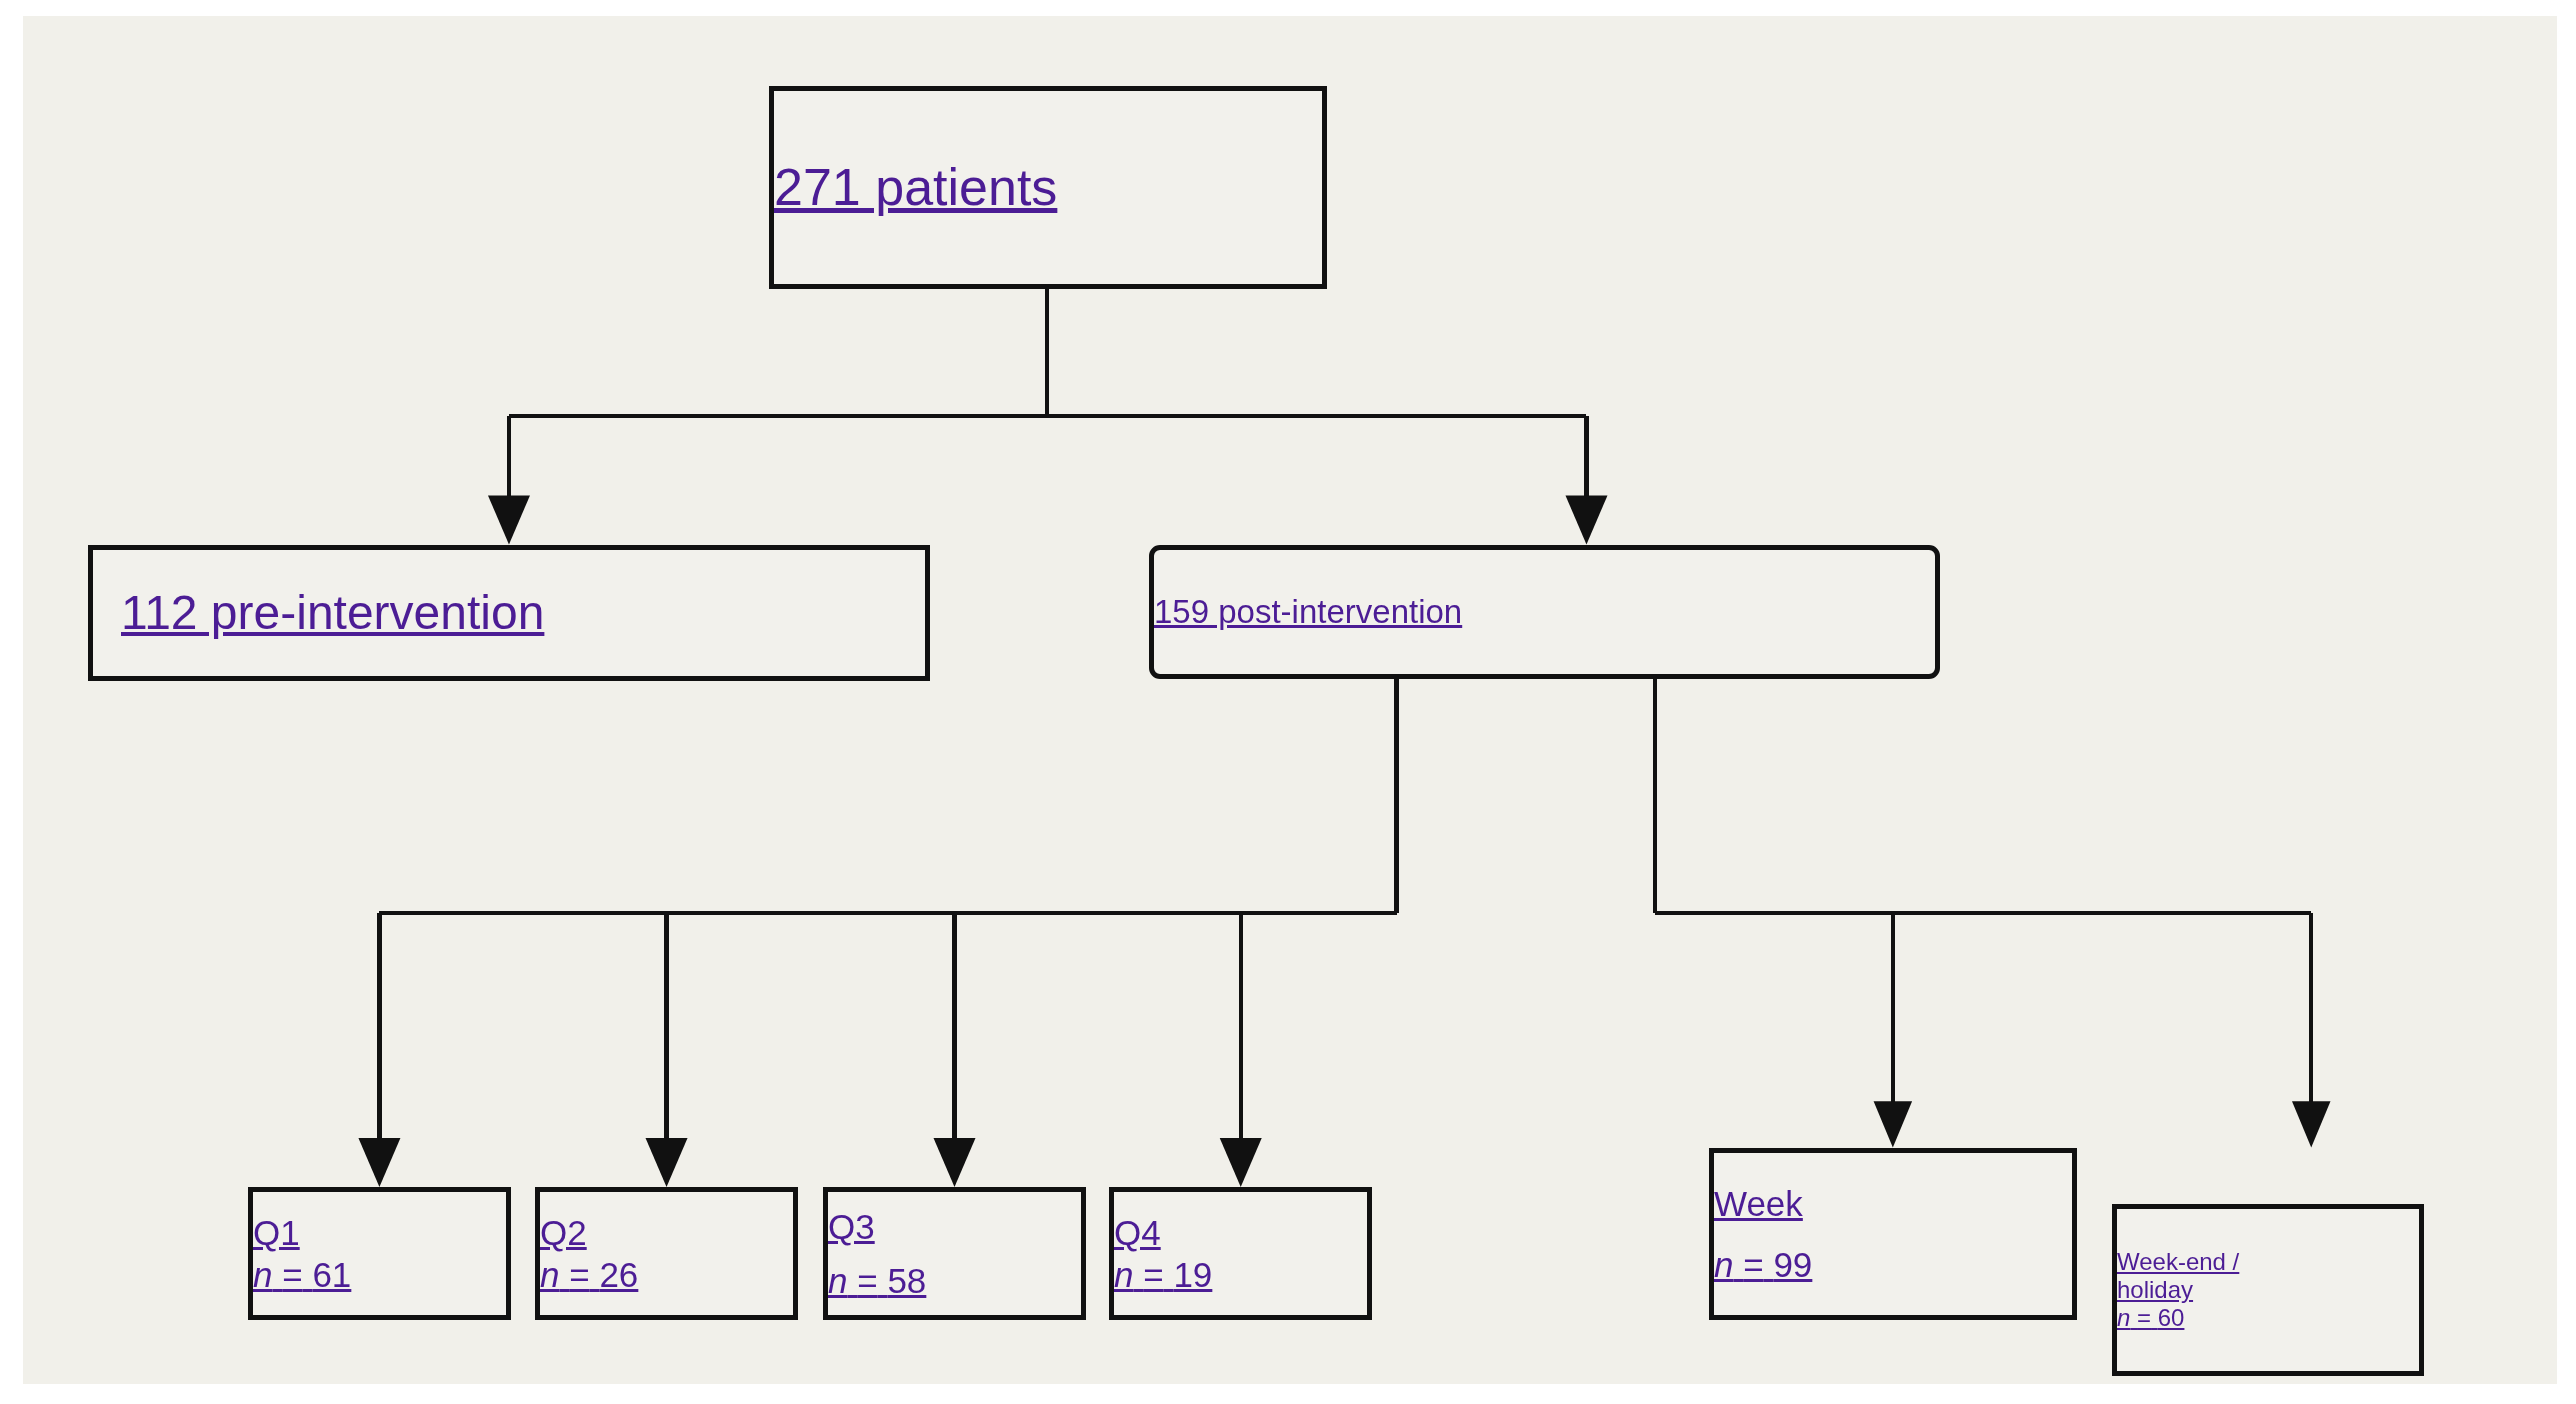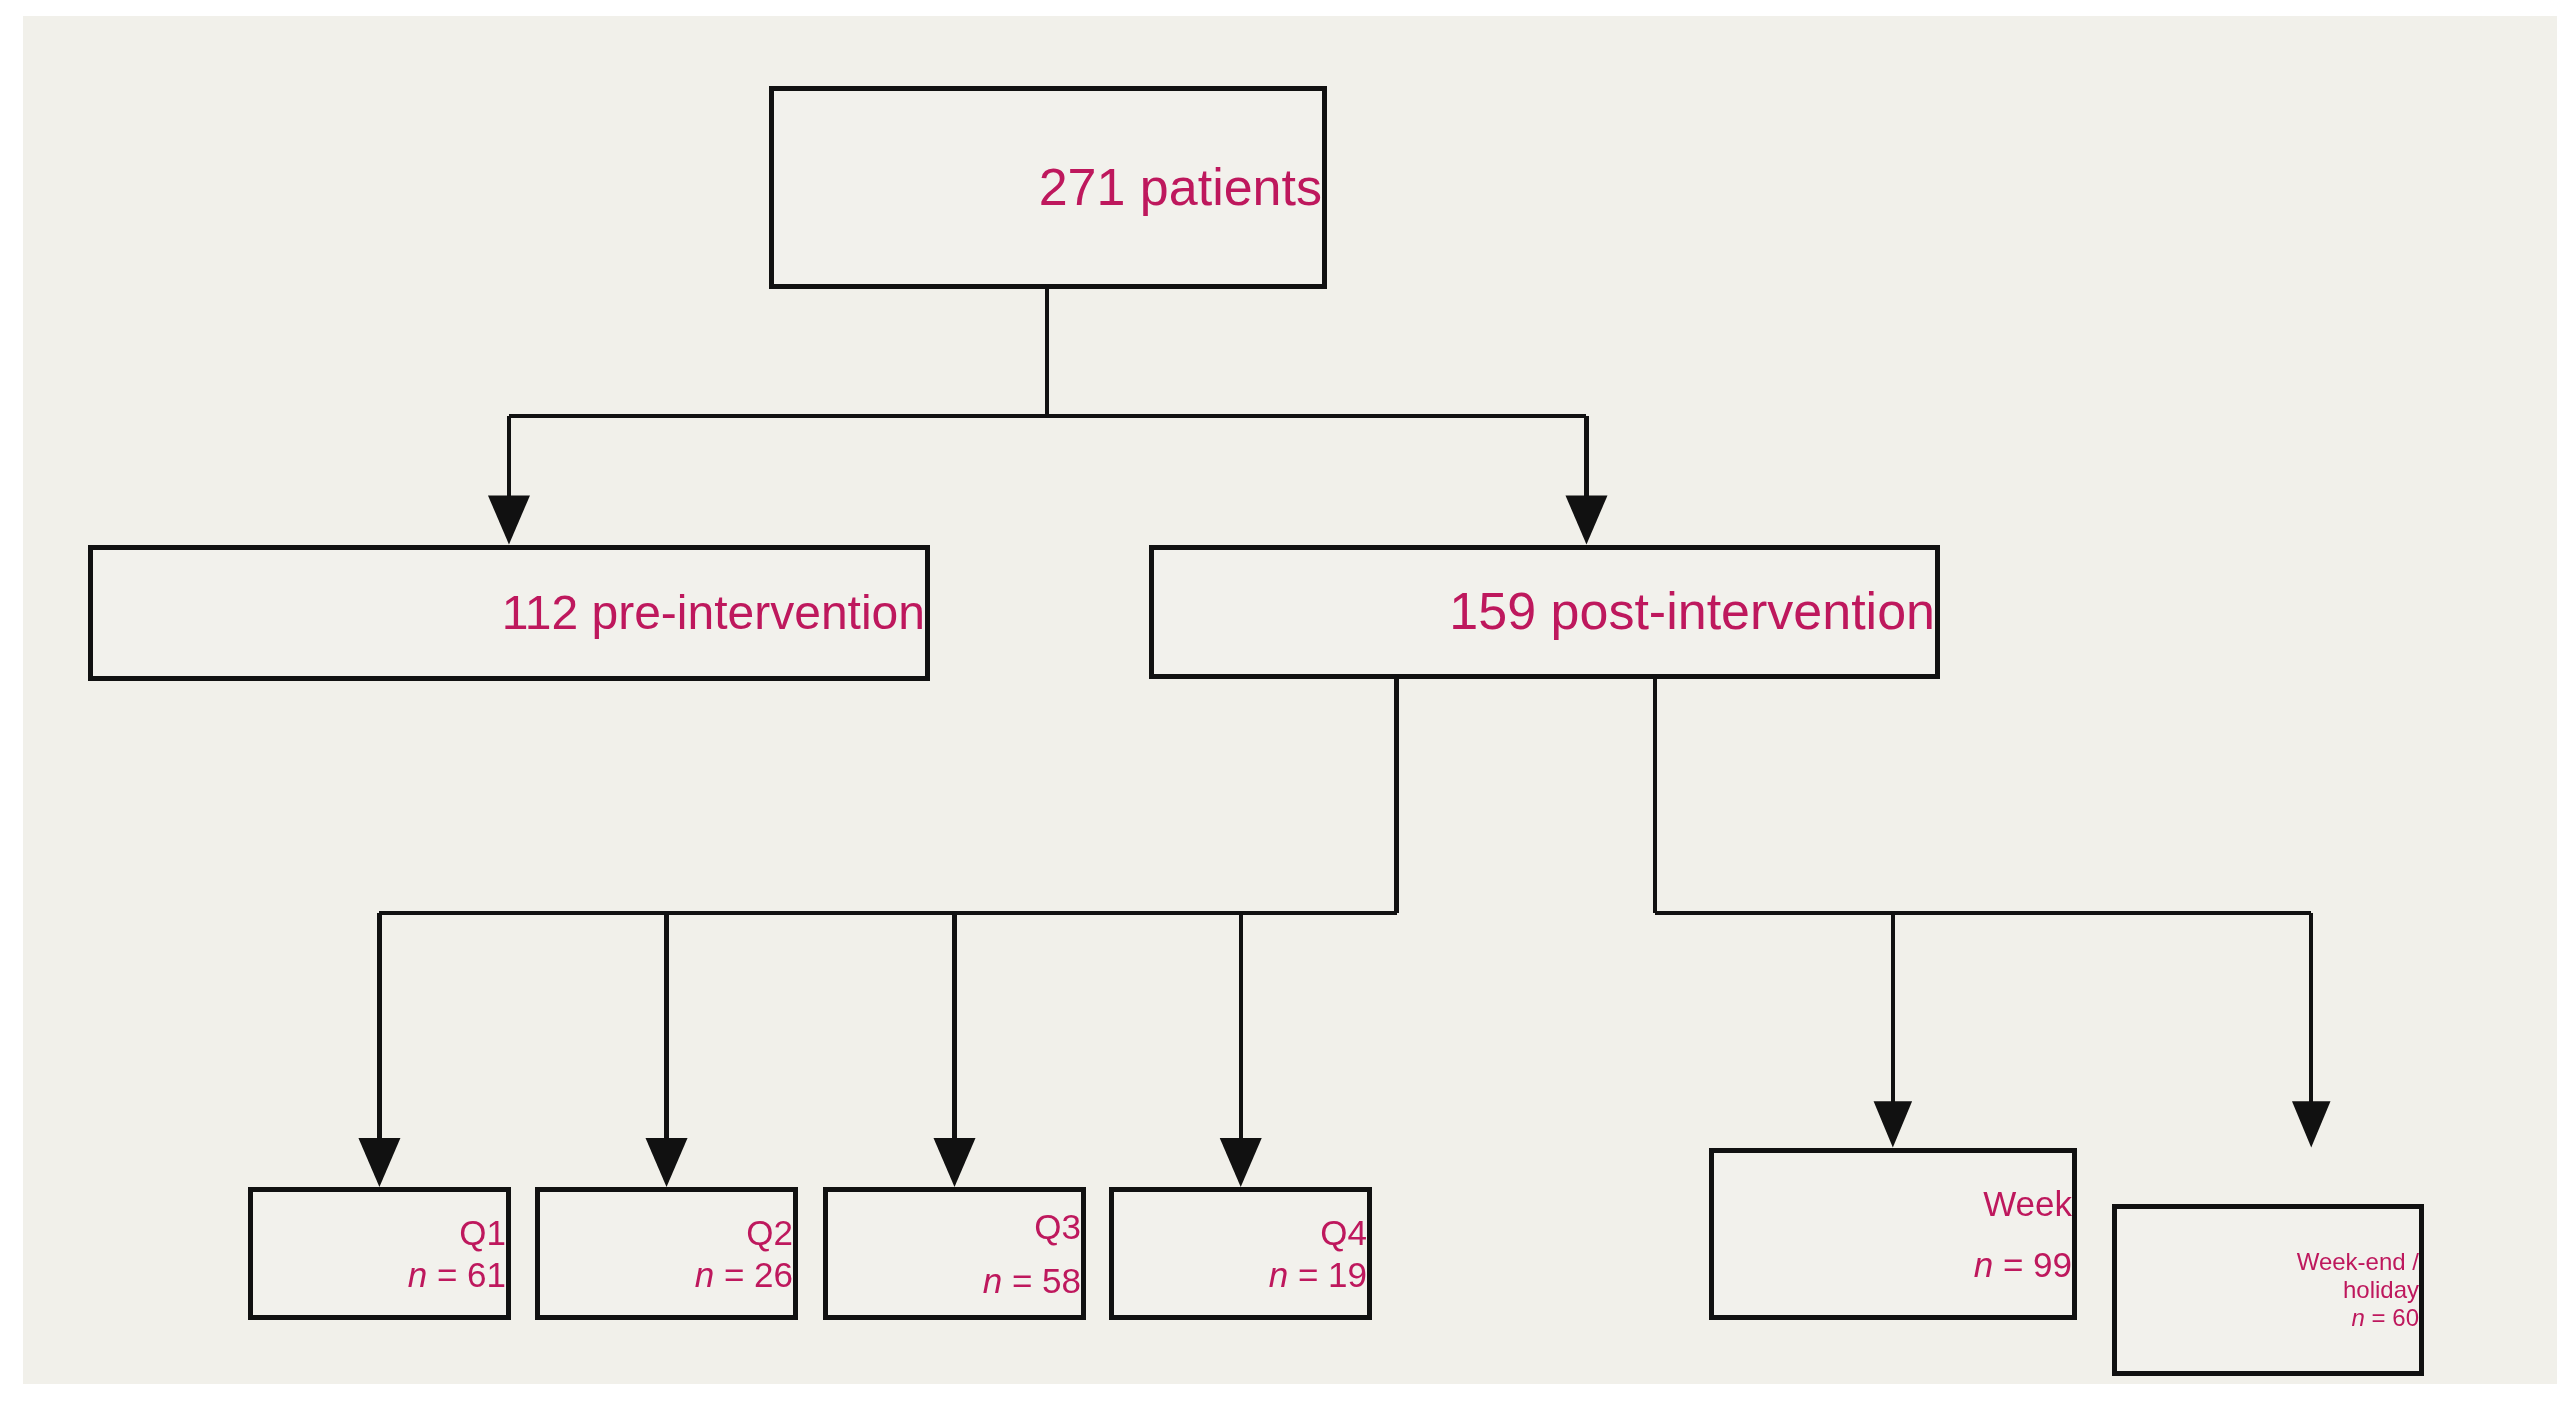--- a/index.html
+++ b/index.html
@@ -28,25 +28,26 @@
     width: 2576px;
     height: 1404px;
   }
   .node {
     position: absolute;
     box-sizing: border-box;
     border: 5.3px solid #111111;
     background: #f2f1ec;
     display: flex;
     flex-direction: column;
-    align-items: flex-end;
+    align-items: flex-start;
     justify-content: center;
-    color: #be185d;
+    color: #4c1d95;
     text-align: center;
     line-height: 1.18;
+    text-decoration: underline;
   }
   .node .line {
     display: block;
     white-space: nowrap;
   }
   .n-italic {
     font-style: italic;
   }
 
   
@@ -56,21 +57,22 @@
   }
 
   
   #node-pre {
     left: 88px;  top: 545px;  width: 842px;  height: 136px;
     font-size: 48px;
     padding-left: 28px;
   }
   #node-post {
     left: 1149px; top: 545px; width: 791px;  height: 134px;
-    font-size: 52px;
+    font-size: 33px;
+    border-radius: 11px;
   }
 
   
   .node-q {
     top: 1187px;  width: 263px;  height: 133px;
     font-size: 35px;
   }
   #node-q1 { left: 248px; }
   #node-q2 { left: 535px; }
   #node-q3 { left: 823px; gap: 13px; }

